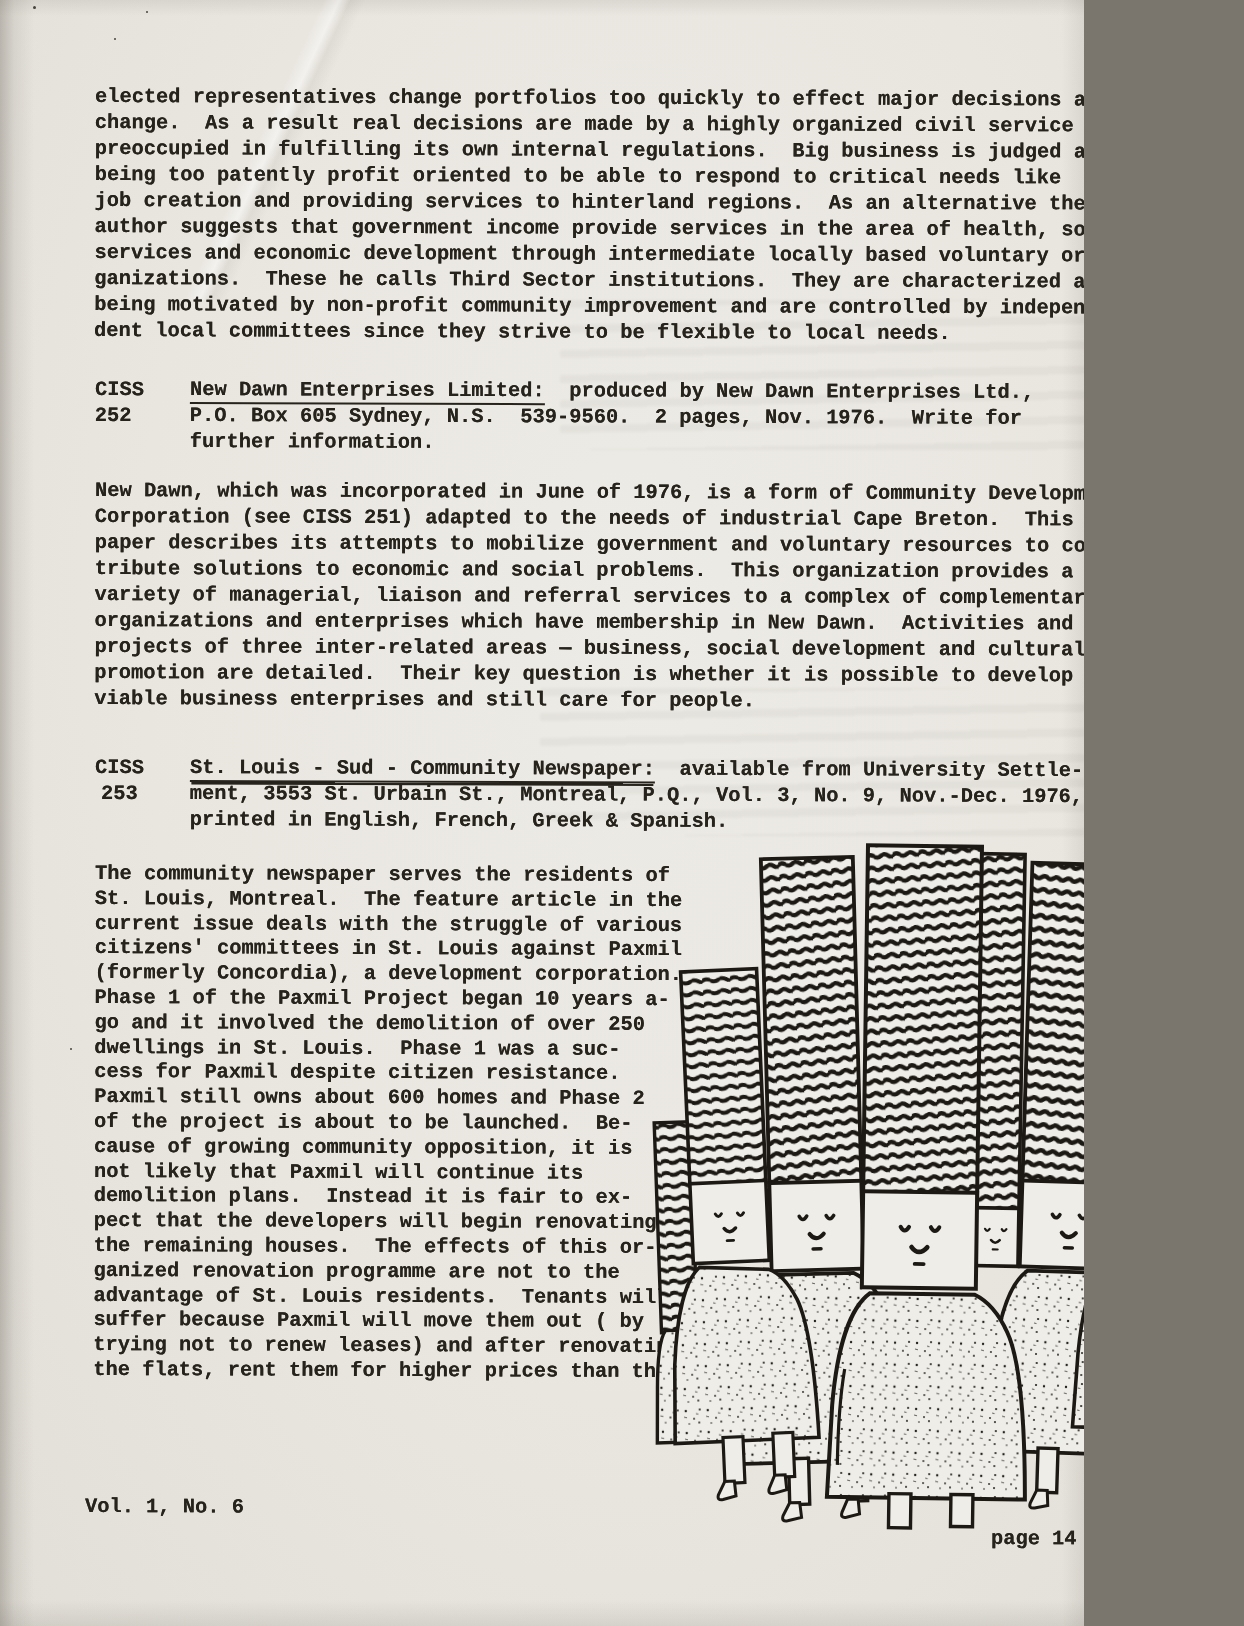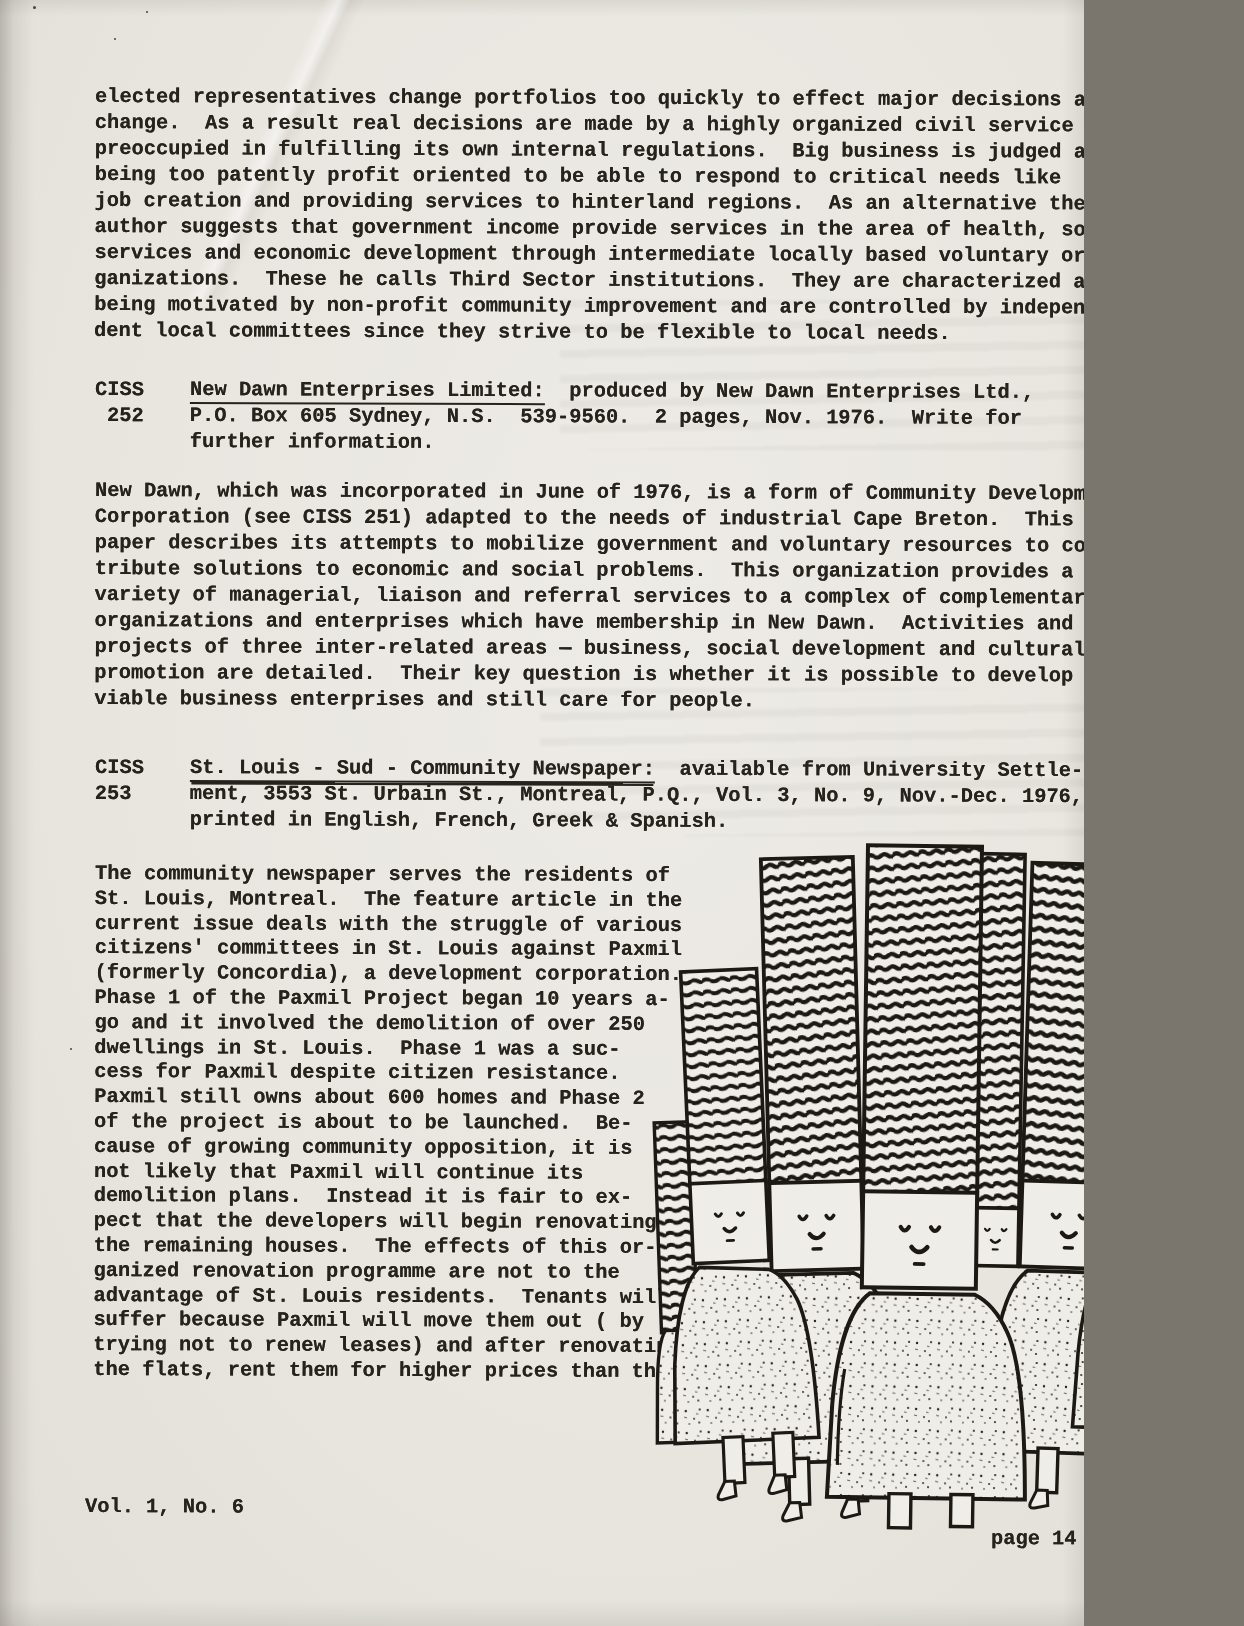--- a/index.html
+++ b/index.html
@@ -59,37 +59,37 @@
 change.  As a result real decisions are made by a highly organized civil service
 preoccupied in fulfilling its own internal regulations.  Big business is judged as
 being too patently profit oriented to be able to respond to critical needs like
 job creation and providing services to hinterland regions.  As an alternative the
 author suggests that government income provide services in the area of health, social
 services and economic development through intermediate locally based voluntary or-
 ganizations.  These he calls Third Sector institutions.  They are characterized as
 being motivated by non-profit community improvement and are controlled by indepen-
 dent local committees since they strive to be flexible to local needs.</div>
 
-  <div class="tw" style="left:95px;top:377px;text-align:right;"><span>CISS</span>
+  <div class="tw" style="left:95px;top:377px;"><span>CISS</span>
 <span>252</span></div>
   <div class="tw entry-text" style="left:190px;top:377px;"><span class="u">New Dawn Enterprises Limited:</span><span>  produced by New Dawn Enterprises Ltd.,
 P.O. Box 605 Sydney, N.S.  539-9560.  2 pages, Nov. 1976.  Write for
 further information.</span></div>
 
   <div class="tw" style="left:95px;top:478px;">New Dawn, which was incorporated in June of 1976, is a form of Community Development
 Corporation (see CISS 251) adapted to the needs of industrial Cape Breton.  This
 paper describes its attempts to mobilize government and voluntary resources to con-
 tribute solutions to economic and social problems.  This organization provides a
 variety of managerial, liaison and referral services to a complex of complementary
 organizations and enterprises which have membership in New Dawn.  Activities and
 projects of three inter-related areas — business, social development and cultural
 promotion are detailed.  Their key question is whether it is possible to develop
 viable business enterprises and still care for people.</div>
 
-  <div class="tw" style="left:95px;top:755px;"><span>CISS</span>
+  <div class="tw" style="left:95px;top:755px;text-align:center;"><span>CISS</span>
 <span>253</span></div>
   <div class="tw entry-text" style="left:190px;top:755px;"><span class="u2">St. Louis - Sud - Community Newspaper:</span><span>  available from University Settle-
 ment, 3553 St. Urbain St., Montreal, P.Q., Vol. 3, No. 9, Nov.-Dec. 1976,
 printed in English, French, Greek &amp; Spanish.</span></div>
 
   <div class="tw tight" style="left:95px;top:862px;">The community newspaper serves the residents of
 St. Louis, Montreal.  The feature article in the
 current issue deals with the struggle of various
 citizens' committees in St. Louis against Paxmil
 (formerly Concordia), a development corporation.

